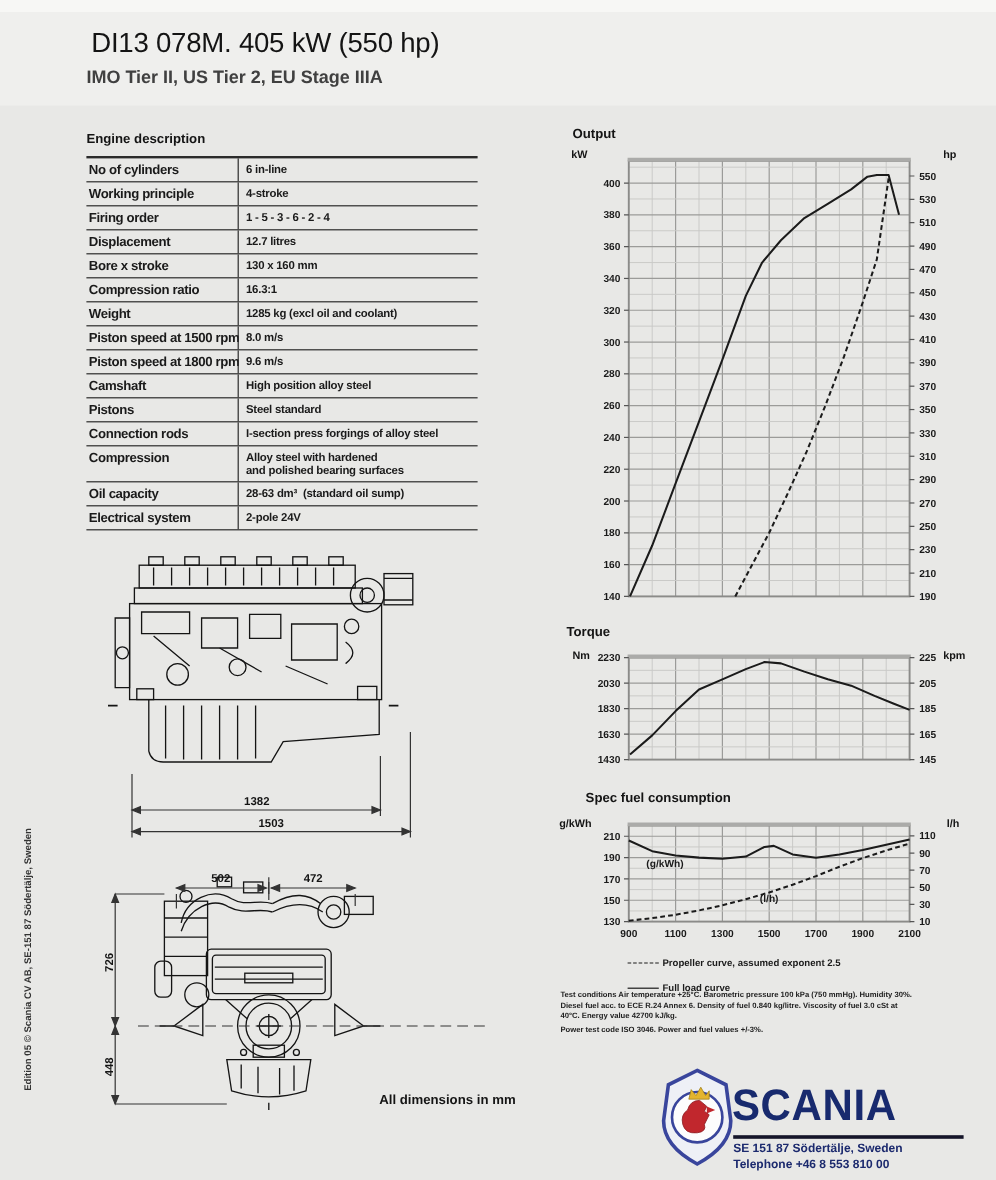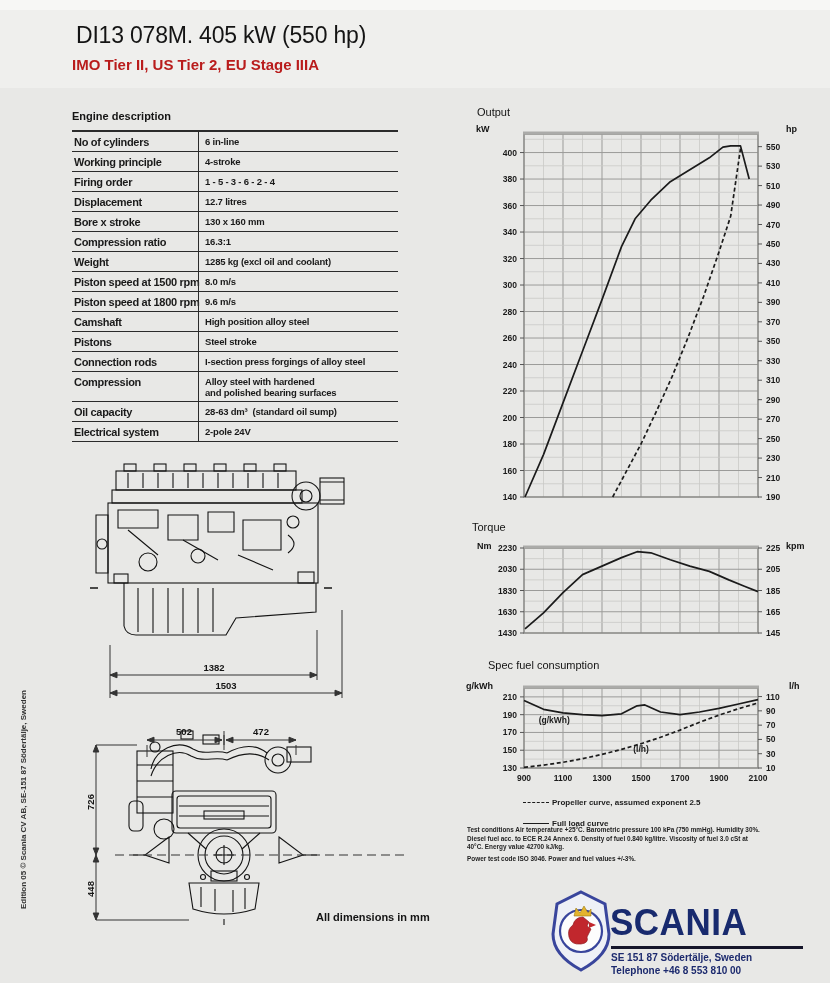--- a/index.html
+++ b/index.html
@@ -6,33 +6,33 @@
   body{
     width:830px;height:983px;position:relative;overflow:hidden;
     background:#e8e8e6;
     font-family:"Liberation Sans", sans-serif;
     color:#1a1a1a;
   }
   .abs{position:absolute;}
   .top-strip{left:0;top:0;width:830px;height:10px;background:#f7f7f5;}
   .title-band{left:0;top:10px;width:830px;height:78px;background:#efefed;}
   .page-title{left:76px;top:22px;font-size:23px;font-weight:normal;letter-spacing:-0.2px;color:#141414;}
-  .page-subtitle{left:72px;top:56px;font-size:15px;font-weight:600;color:#b91c1c;}
+  .page-subtitle{left:72px;top:56px;font-size:15px;font-weight:600;color:#404040;}
   .section-heading{font-size:11px;font-weight:bold;color:#141414;}
   .edition{
     left:-112px;top:795px;width:270px;text-align:center;
     transform:rotate(-90deg);font-size:8px;font-weight:bold;color:#333;
   }
   
   .spec-table{left:72px;top:130px;width:326px;border-top:2px solid #2b2b2b;}
   .spec-row{display:flex;border-bottom:1.2px solid #2b2b2b;align-items:stretch;}
   .spec-label{width:121px;padding:4px 3px 3px 2px;font-size:11px;font-weight:bold;letter-spacing:-0.3px;white-space:pre;}
   .spec-value{flex:1;border-left:1.3px solid #2b2b2b;padding:4px 3px 3px 6px;font-size:9.5px;font-weight:bold;letter-spacing:-0.2px;white-space:pre;}
   
-  .chart-title{font-size:11px;font-weight:normal;color:#141414;}
+  .chart-title{font-size:11px;font-weight:bold;color:#141414;}
   .unit-label{font-size:9px;font-weight:bold;color:#141414;}
   svg text.tick{font-family:"Liberation Sans",sans-serif;font-size:8.5px;font-weight:bold;fill:#1a1a1a;}
   svg text.dim{font-family:"Liberation Sans",sans-serif;font-size:9.5px;font-weight:bold;fill:#141414;}
   .legend{left:523px;top:786px;font-size:8px;font-weight:bold;color:#1b1b1b;}
   .legend-row{display:flex;align-items:center;height:10px;margin-top:11px;}
   .legend-sample{display:inline-block;width:26px;margin-right:3px;}
   .legend-sample.dashed{border-top:1.6px dashed #1b1b1b;}
   .legend-sample.solid{border-top:1.6px solid #1b1b1b;}
   .test-conditions{left:467px;top:826px;width:296px;}
   .test-conditions p{margin:0 0 3px 0;font-size:6.4px;line-height:8.7px;font-weight:bold;color:#222;}
@@ -90,21 +90,21 @@
     <div class="spec-row">
       <div class="spec-label">Piston speed at 1800 rpm</div>
       <div class="spec-value">9.6 m/s</div>
     </div>
     <div class="spec-row">
       <div class="spec-label">Camshaft</div>
       <div class="spec-value">High position alloy steel</div>
     </div>
     <div class="spec-row">
       <div class="spec-label">Pistons</div>
-      <div class="spec-value">Steel stroke</div>
+      <div class="spec-value">Steel standard</div>
     </div>
     <div class="spec-row">
       <div class="spec-label">Connection rods</div>
       <div class="spec-value">I-section press forgings of alloy steel</div>
     </div>
     <div class="spec-row">
       <div class="spec-label">Compression</div>
       <div class="spec-value">Alloy steel with hardened
 and polished bearing surfaces</div>
     </div>

